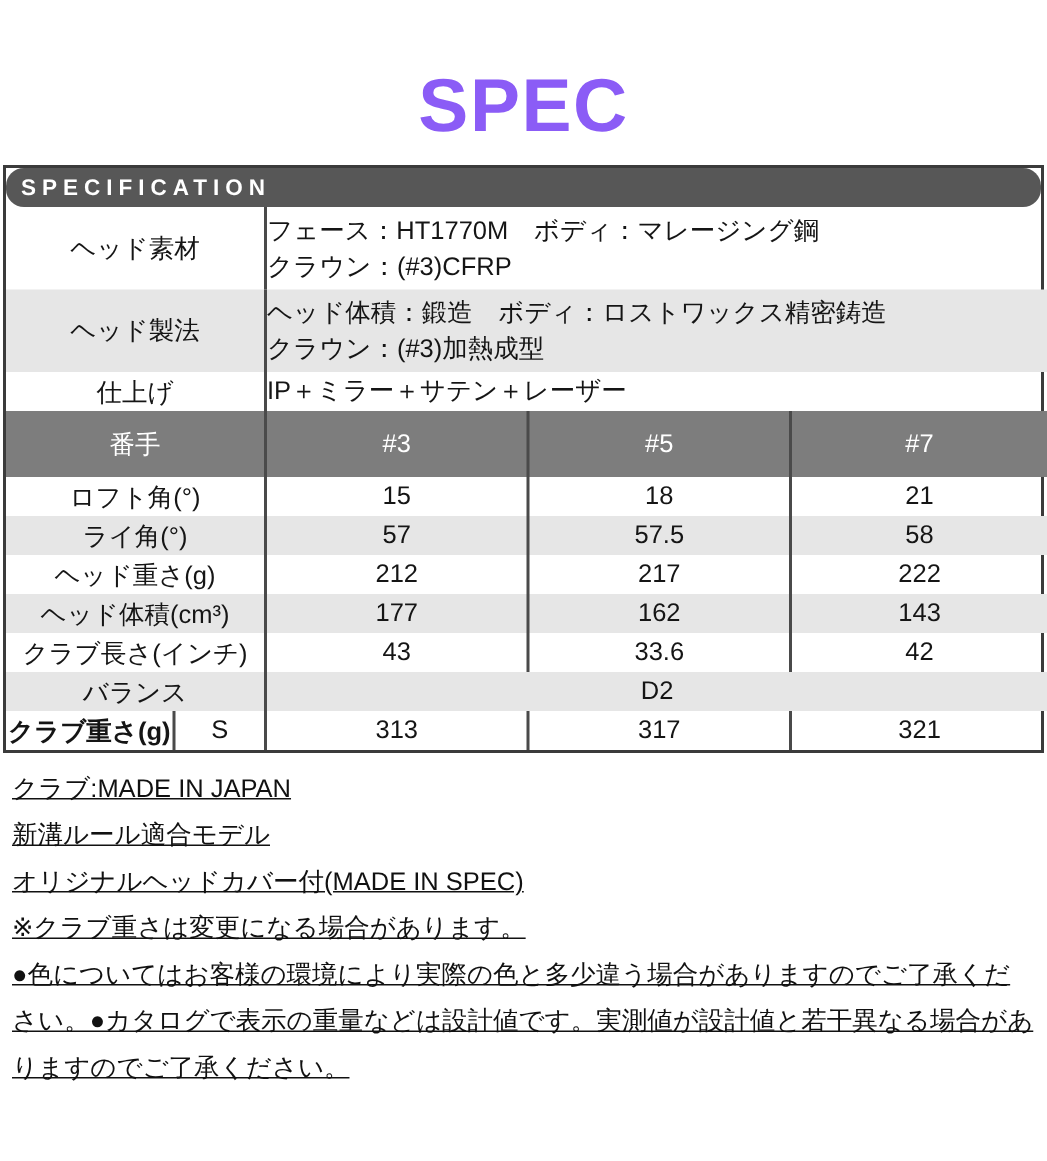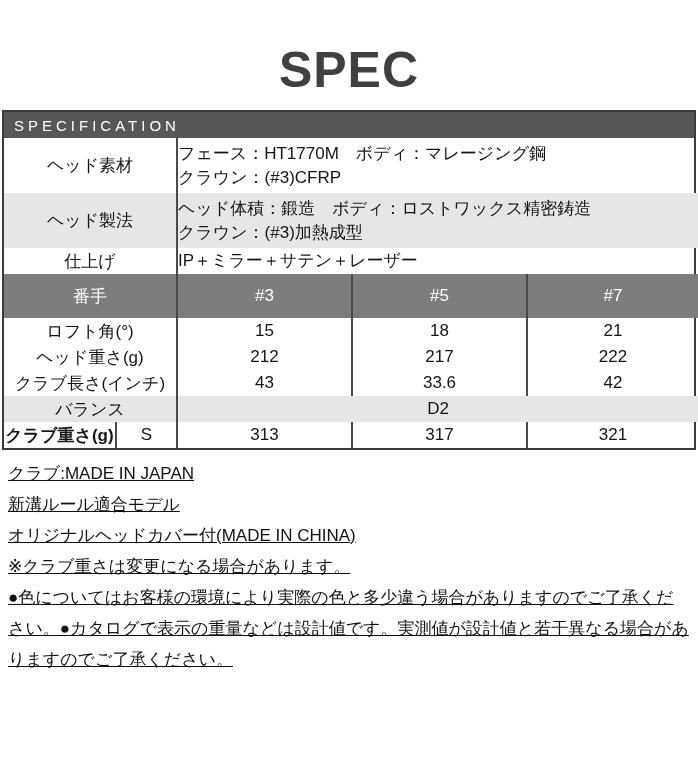--- a/index.html
+++ b/index.html
@@ -9,34 +9,35 @@
     color:#111;
     -webkit-font-smoothing:antialiased;
   }
   .page-title{
     margin:42px 0 12px 0;
     text-align:center;
     font-size:50px;
     line-height:56px;
     font-weight:900;
     letter-spacing:1px;
-    color:#404040;
+    color:#8b5cf6;
   }
   .spec-box{
     margin:0 2px;
     border:2px solid #3b3b3b;
   }
   .spec-header{
     background:#575757;
     color:#ffffff;
-    font-weight:normal;
+    font-weight:bold;
     font-size:15px;
     letter-spacing:4px;
     padding:4px 10px 3px 10px;
     line-height:19px;
+    border-radius:12px;
   }
   table.spec{
     width:100%;
     border-collapse:collapse;
     table-layout:fixed;
   }
   table.spec td{
     padding:0;
     font-size:17px;
     color:#151515;
@@ -106,25 +107,37 @@
         <td class="vl">#3</td>
         <td class="vl">#5</td>
         <td class="vl">#7</td>
       </tr>
       <tr class="single-row">
         <td class="lbl" colspan="2">ロフト角(°)</td>
         <td class="val vl">15</td>
         <td class="val vl">18</td>
         <td class="val vl">21</td>
       </tr>
+      <tr class="single-row stripe">
+        <td class="lbl" colspan="2">ライ角(°)</td>
+        <td class="val vl">57</td>
+        <td class="val vl">57.5</td>
+        <td class="val vl">58</td>
+      </tr>
       <tr class="single-row">
         <td class="lbl" colspan="2">ヘッド重さ(g)</td>
         <td class="val vl">212</td>
         <td class="val vl">217</td>
         <td class="val vl">222</td>
+      </tr>
+      <tr class="single-row stripe">
+        <td class="lbl" colspan="2">ヘッド体積(cm³)</td>
+        <td class="val vl">177</td>
+        <td class="val vl">162</td>
+        <td class="val vl">143</td>
       </tr>
       <tr class="single-row">
         <td class="lbl" colspan="2">クラブ長さ(インチ)</td>
         <td class="val vl">43</td>
         <td class="val vl">33.6</td>
         <td class="val vl">42</td>
       </tr>
       <tr class="single-row stripe">
         <td class="lbl" colspan="2">バランス</td>
         <td class="val vl" colspan="3">D2</td>
@@ -136,16 +149,16 @@
         <td class="val vl">317</td>
         <td class="val vl">321</td>
       </tr>
     </tbody>
   </table>
 </div>
 
 <div class="notes">
   <p>クラブ:MADE IN JAPAN</p>
   <p>新溝ルール適合モデル</p>
-  <p>オリジナルヘッドカバー付(MADE IN CHINA)</p>
+  <p>オリジナルヘッドカバー付(MADE IN SPEC)</p>
   <p>※クラブ重さは変更になる場合があります。</p>
   <p>●色についてはお客様の環境により実際の色と多少違う場合がありますのでご了承ください。●カタログで表示の重量などは設計値です。実測値が設計値と若干異なる場合がありますのでご了承ください。</p>
 </div>
 
 </body></html>

